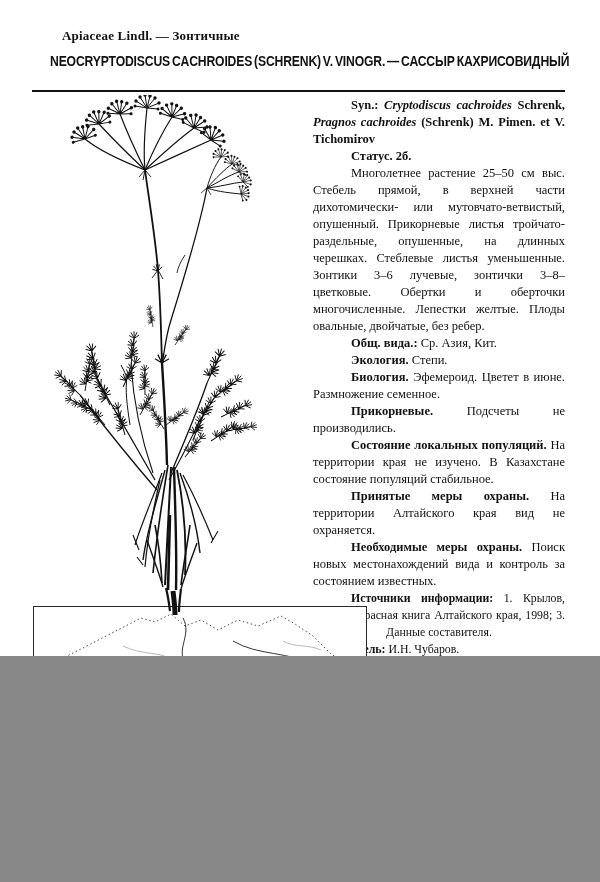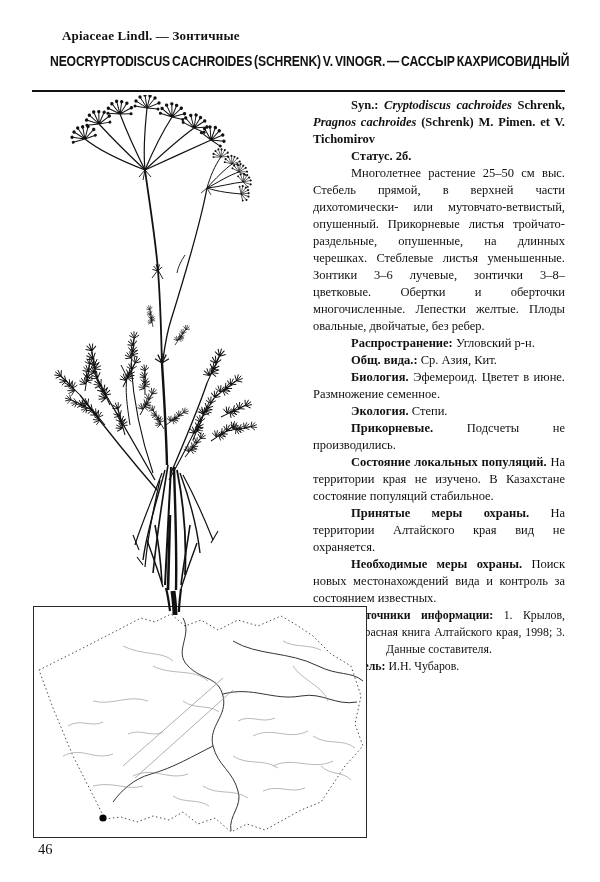--- a/index.html
+++ b/index.html
@@ -1,17 +1,17 @@
 <!DOCTYPE html>
 <html lang="ru"><head>
 <meta charset="utf-8">
 <style>
   html,body{margin:0;padding:0;background:#888;}
   .page{
-    position:relative;width:600px;height:882px;background:#ffffff;
+    position:relative;width:600px;height:656px;background:#ffffff;
     font-family:"Liberation Serif", serif;color:#111;overflow:hidden;
   }
   .family-line{
     position:absolute;left:62px;top:28px;
     font-size:13px;font-weight:bold;letter-spacing:.2px;white-space:nowrap;
   }
   .species-title{
     position:absolute;left:50px;top:53px;white-space:nowrap;
     font-family:"Liberation Sans", sans-serif;font-size:14.5px;font-weight:bold;
     letter-spacing:-.2px;word-spacing:-1.5px;
@@ -174,24 +174,23 @@
       <path d="M138,496 C139,504 140,512 140,520" stroke-width="5"></path>
       <path d="M131,493 C133,501 134,508 135,516" stroke-width="2.2"></path>
       <path d="M146,494 C145,502 144,509 144,517" stroke-width="2.2"></path>
     </g>
   </svg>
 
   <div class="article" id="article">
       <p><span class="b">Syn.: </span><span class="bi">Cryptodiscus cachroides</span><span class="b"> Schrenk, </span><span class="bi">Pragnos cachroides</span><span class="b"> (Schrenk) M. Pimen. et V. Tichomirov</span></p>
       <p><span class="b">Статус. 2б.</span></p>
       <p><span>Многолетнее растение 25–50 см выс. Стебель прямой, в верхней части дихотомически- или мутовчато-ветвистый, опушенный. Прикорневые листья тройчато-раздельные, опушенные, на длинных черешках. Стеблевые листья уменьшенные. Зонтики 3–6 лучевые, зонтички 3–8–цветковые. Обертки и оберточки многочисленные. Лепестки желтые. Плоды овальные, двойчатые, без ребер.</span></p>
-      <p><span class="b">Распространение: </span><span>Угловский р-н.</span></p>
       <p><span class="b">Общ. вида.: </span><span>Ср. Азия, Кит.</span></p>
+      <p><span class="b">Экология. </span><span>Степи.</span></p>
       <p><span class="b">Биология. </span><span>Эфемероид. Цветет в июне. Размножение семенное.</span></p>
-      <p><span class="b">Экология. </span><span>Степи.</span></p>
       <p><span class="b">Прикорневые. </span><span>Подсчеты не производились.</span></p>
       <p><span class="b">Состояние локальных популяций. </span><span>На территории края не изучено. В Казахстане состояние популяций стабильное.</span></p>
       <p><span class="b">Принятые меры охраны. </span><span>На территории Алтайского края вид не охраняется.</span></p>
       <p><span class="b">Необходимые меры охраны. </span><span>Поиск новых местонахождений вида и контроль за состоянием известных.</span></p>
       <p class="small last-center"><span class="b">Источники информации: </span><span>1. Крылов, 1935; 2. Красная книга Алтайского края, 1998; 3. Данные составителя.</span></p>
       <p class="small center"><span class="b">Составитель: </span><span>И.Н. Чубаров.</span></p>
     </div>
 
   <svg class="map" width="334" height="232" viewBox="0 0 334 232" aria-hidden="true">
     <rect x="0.5" y="0.5" width="333" height="231" fill="#ffffff" stroke="#2a2a2a" stroke-width="1"></rect>

